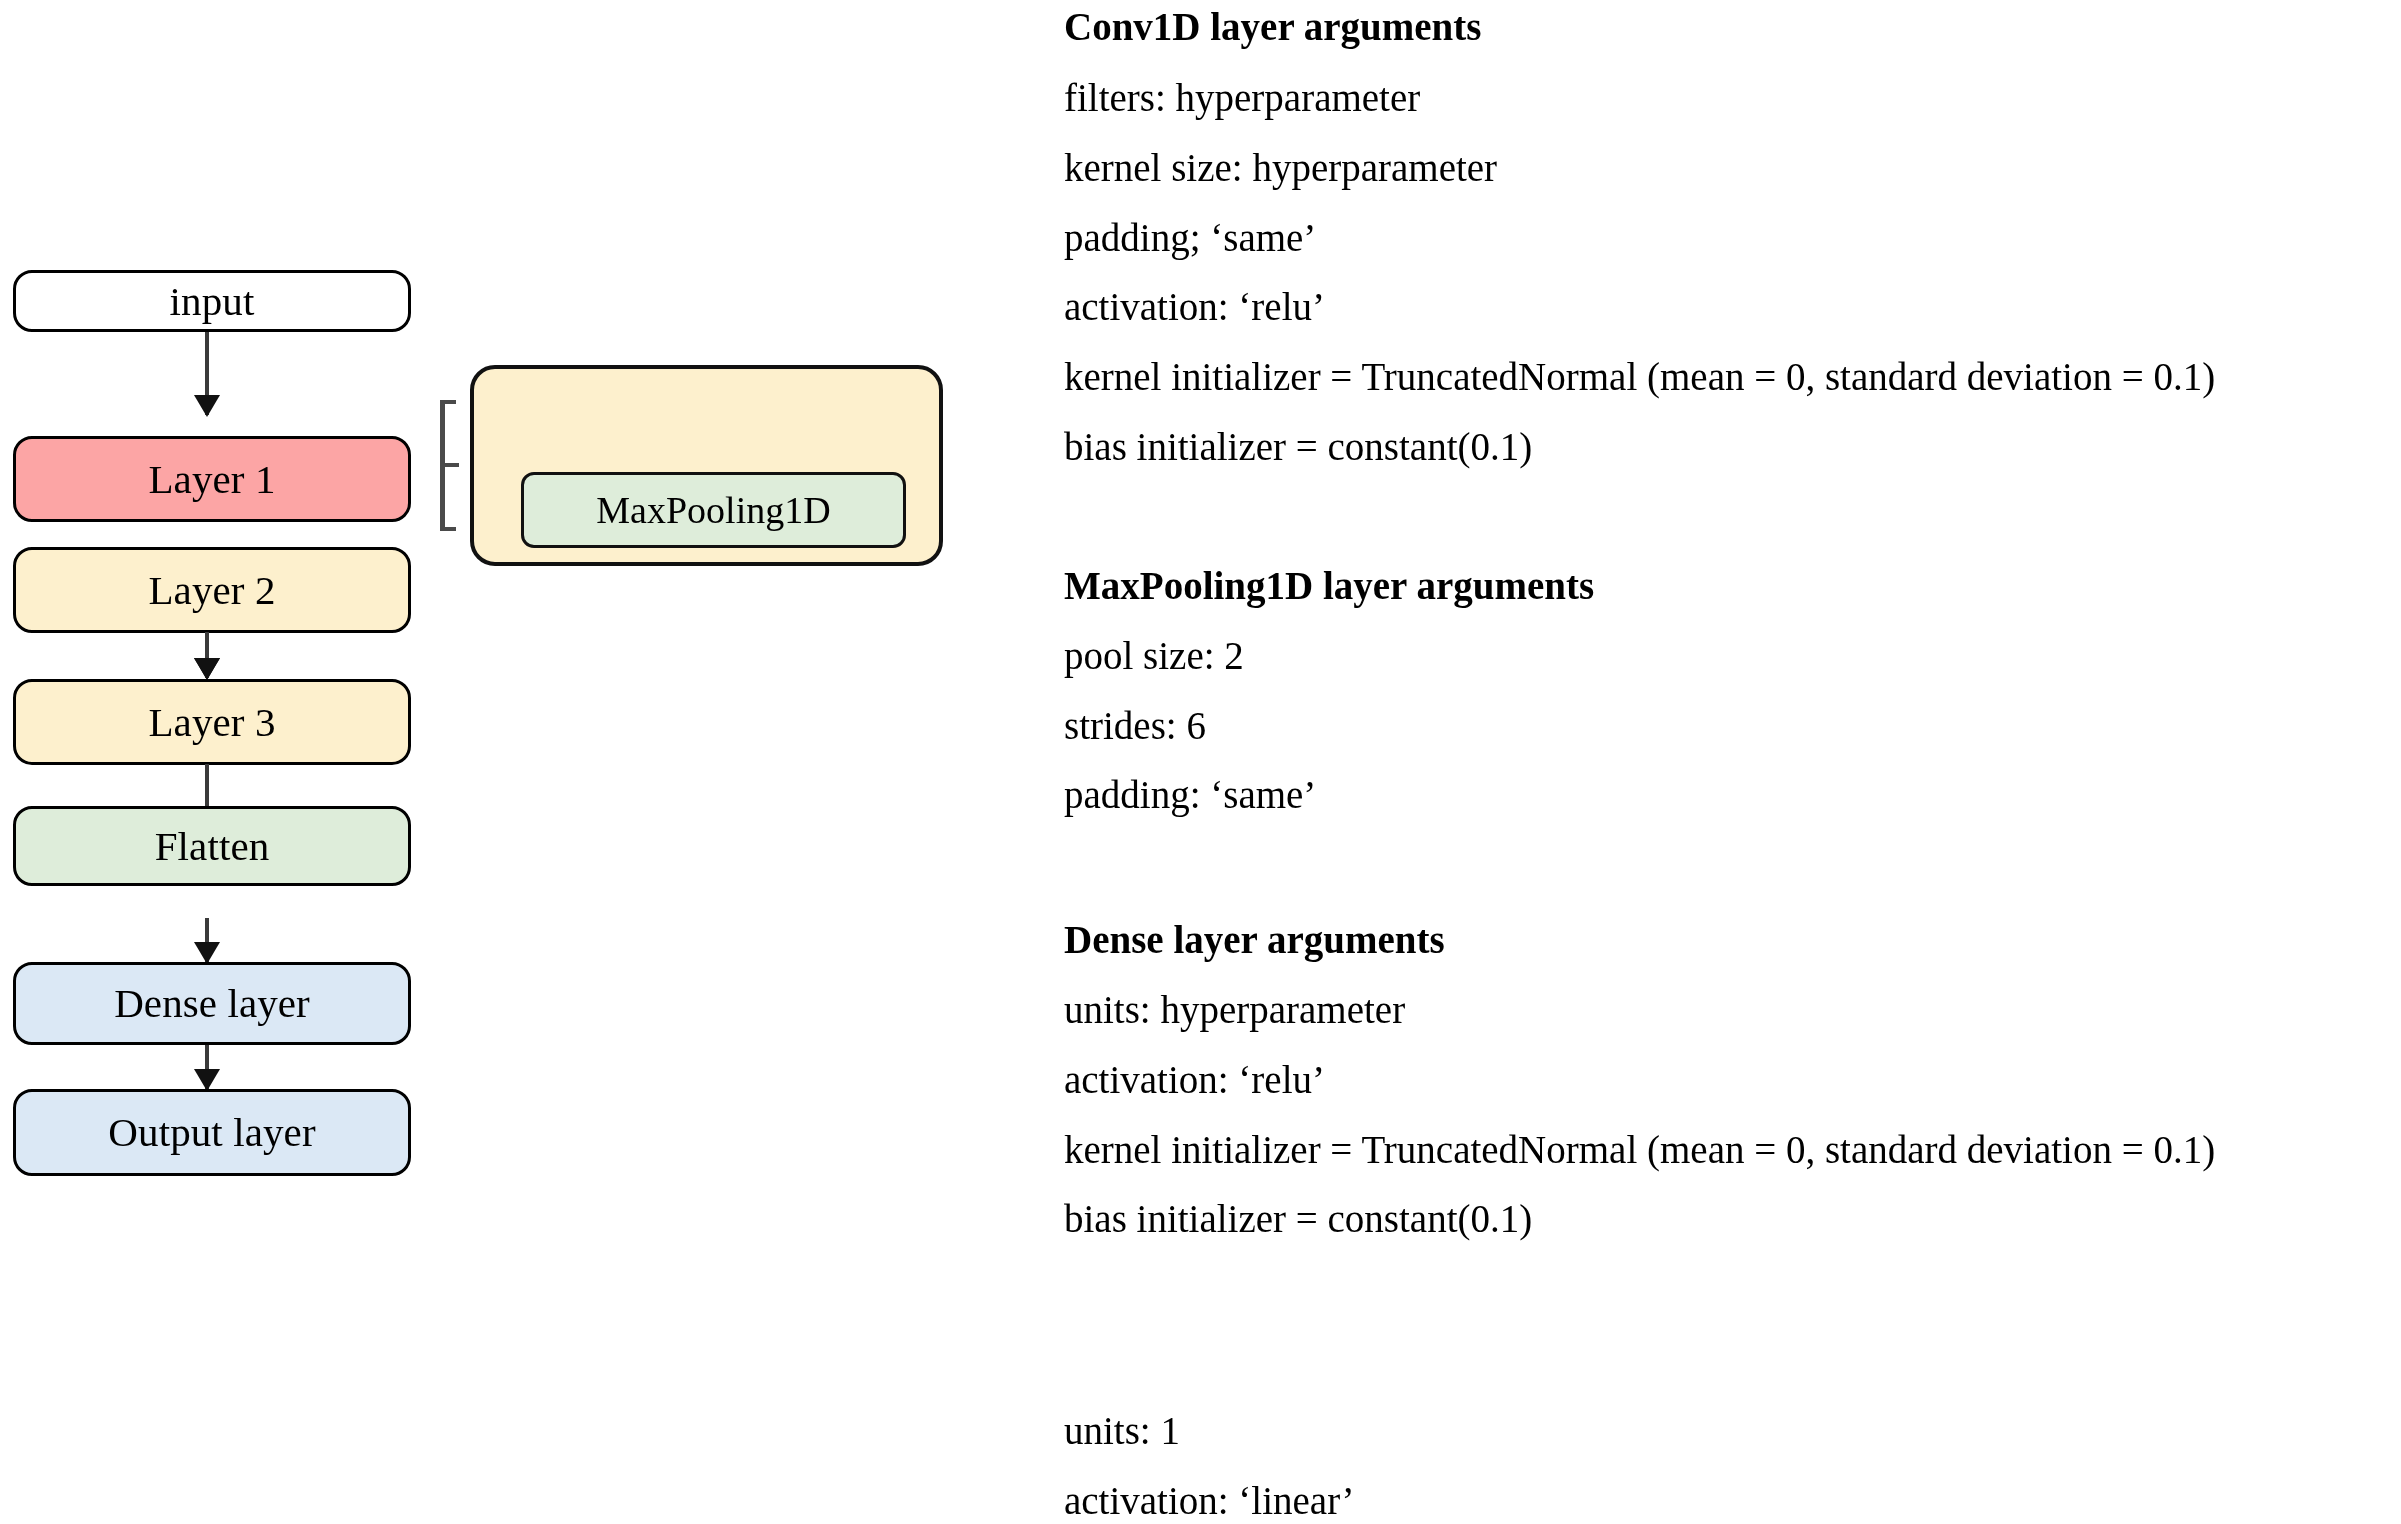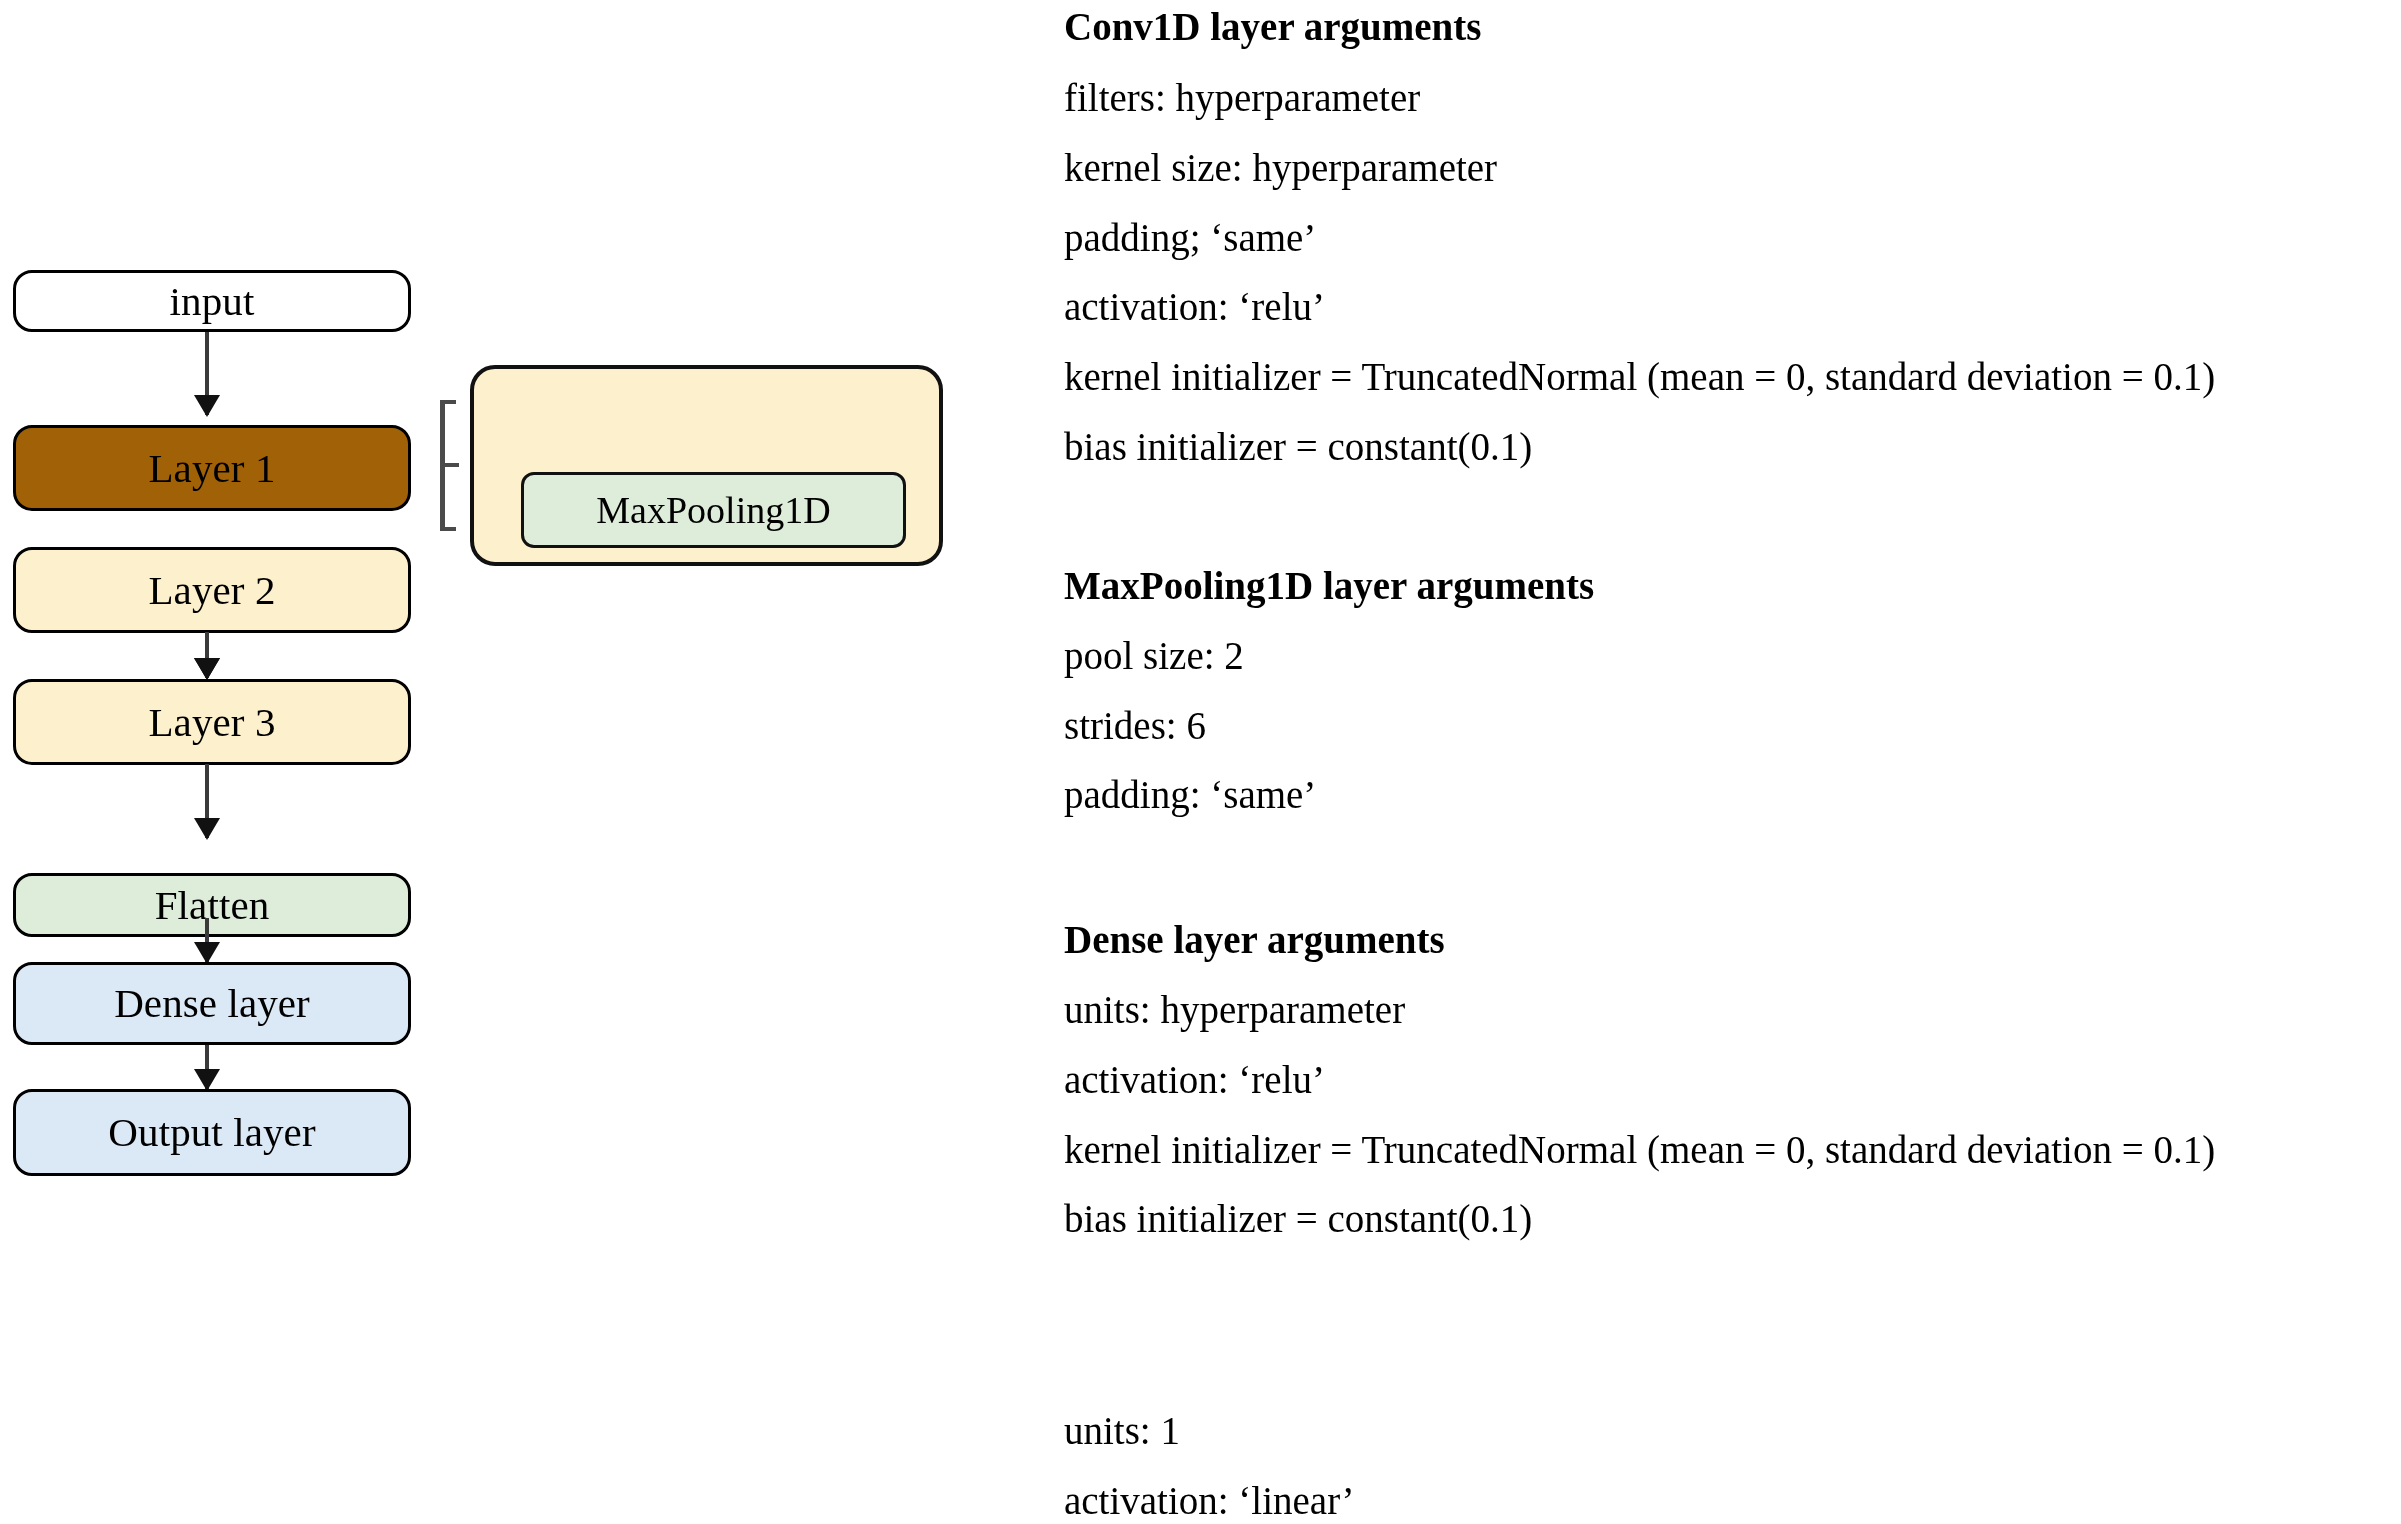--- a/index.html
+++ b/index.html
@@ -37,24 +37,24 @@
     display: flex;
     align-items: center;
     justify-content: center;
     font-size: 41px;
     line-height: 1;
     letter-spacing: 0.1px;
     background: #ffffff;
   }
 
   .node.n-input   { top: 270px;  height: 62px;  background: #ffffff; }
-  .node.n-layer1  { top: 425px;  height: 86px; background: #a16207; }
+  .node.n-layer1  { top: 436px;  height: 86px; background: #fca5a5; }
   .node.n-layer2  { top: 547px;  height: 86px; background: #FDF0CD; }
   .node.n-layer3  { top: 679px;  height: 86px; background: #FDF0CD; }
-  .node.n-flatten { top: 873px; height: 64px; background: #DEEDDA; }
+  .node.n-flatten { top: 806px; height: 80px; background: #DEEDDA; }
   .node.n-dense   { top: 962px; height: 83px; background: #DBE8F5; }
   .node.n-output  { top: 1089px; height: 87px; background: #DBE8F5; }
 
   
   .arrow {
     position: absolute;
     left: 205px;
     width: 4.4px;
     background: #3a3a3a;
   }

